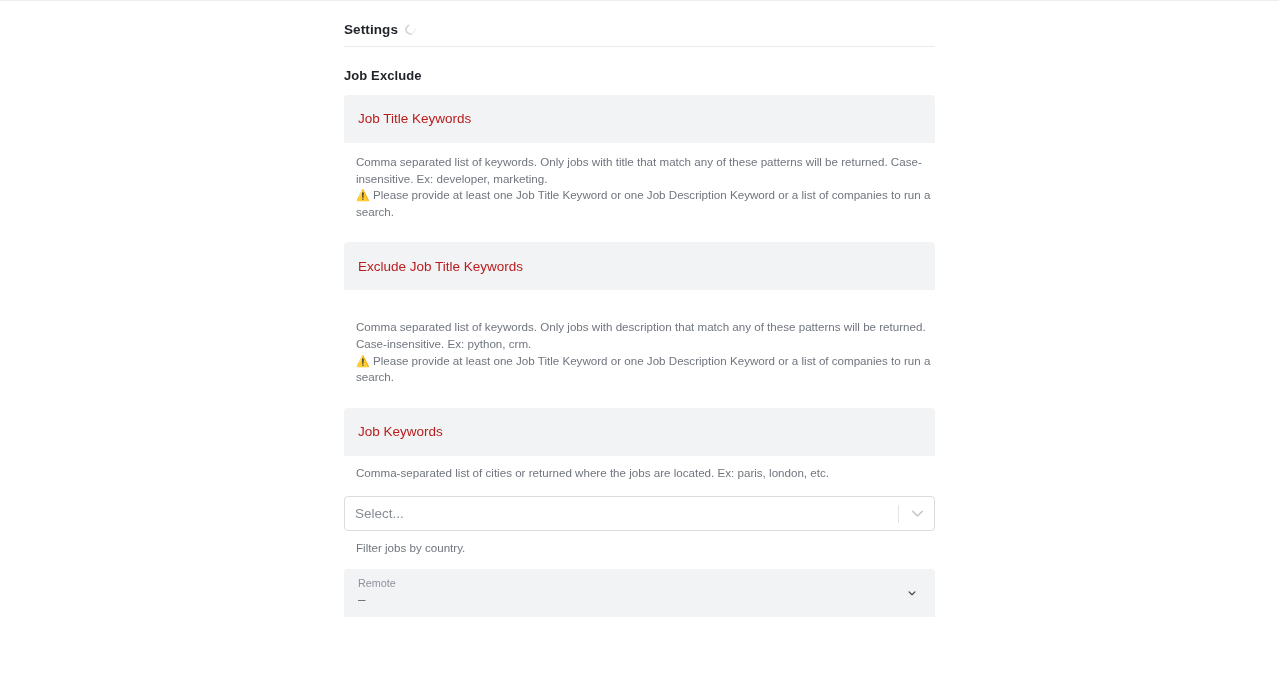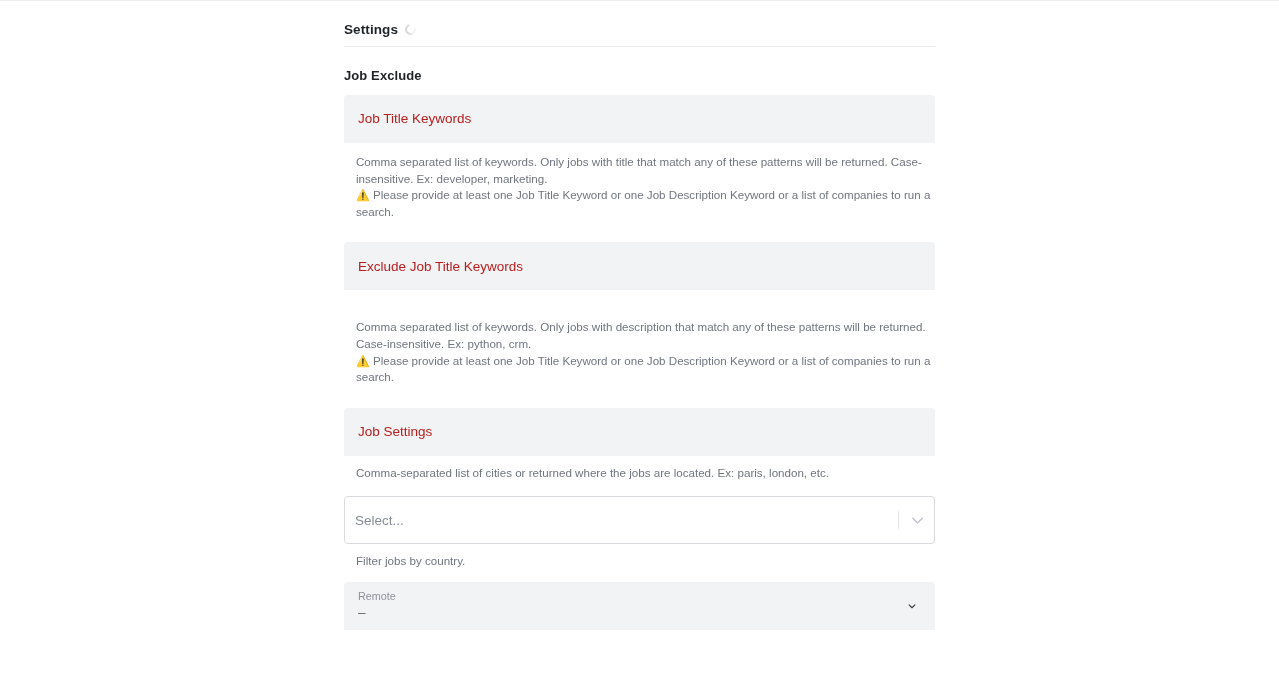--- a/index.html
+++ b/index.html
@@ -97,21 +97,21 @@
 
   
   .rs-label {
     font-size: 12px;
     color: #4f545c;
     margin-bottom: 5px;
     padding-left: 4px;
   }
   .rs-control {
     width: 591px;
-    height: 48px;
+    height: 35px;
     border: 1px solid #d9dcdf;
     border-radius: 4px;
     background: #ffffff;
     display: flex;
     align-items: center;
     position: relative;
     cursor: pointer;
   }
   .rs-placeholder {
     font-size: 13.5px;
@@ -210,21 +210,21 @@
       <div class="helper">
         <span>Comma separated list of keywords. Only jobs with description that match any of these patterns will be returned. Case-insensitive. Ex: python, crm.</span>
         <span class="warn-line"><span class="warn-ico">⚠️</span> <span>Please provide at least one Job Title Keyword or one Job Description Keyword or a list of companies to run a search.</span></span>
       </div>
     </div>
 
     <div class="sp-22"></div>
 
     <div class="field-group">
       <div class="filled-field">
-        <span class="ph">Job Settings</span>
+        <span class="ph">Job Keywords</span>
       </div>
       <div class="helper tight">Comma-separated list of cities or returned where the jobs are located. Ex: paris, london, etc.</div>
     </div>
 
     <div class="sp-15"></div>
 
     <div class="field-group">
       <div class="rs-control">
         <span class="rs-placeholder">Select...</span>
         <span class="rs-sep"></span>

